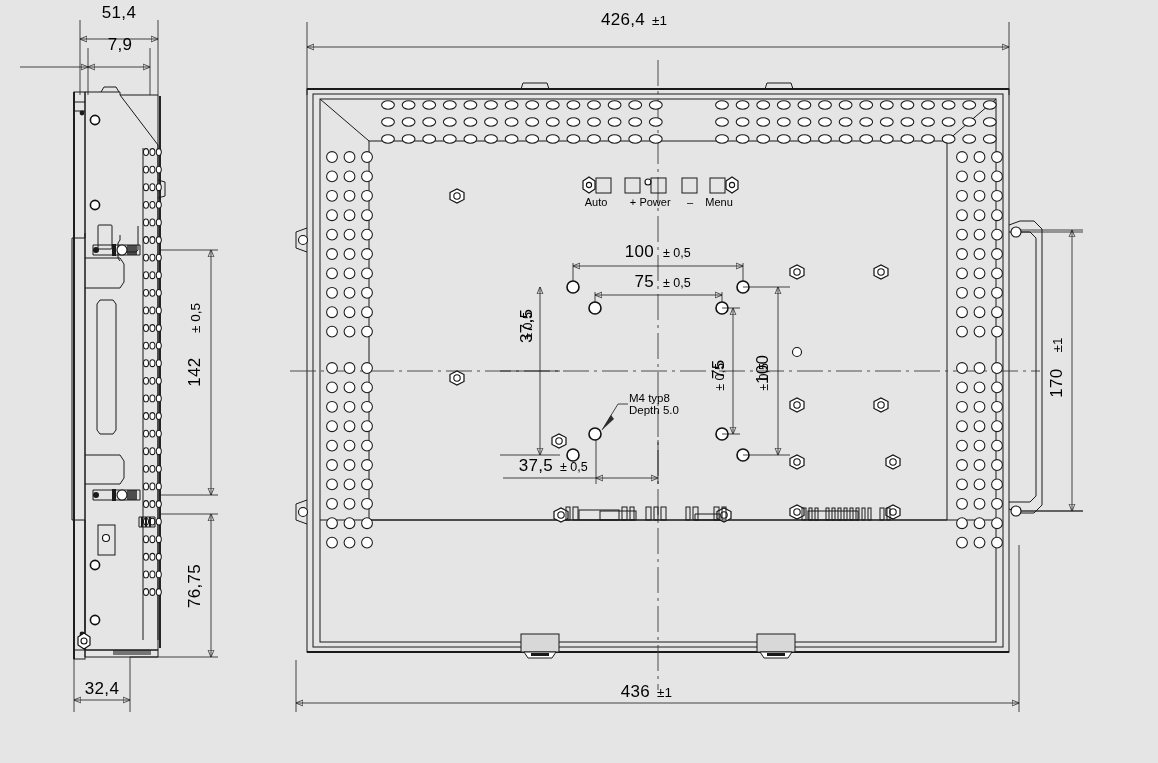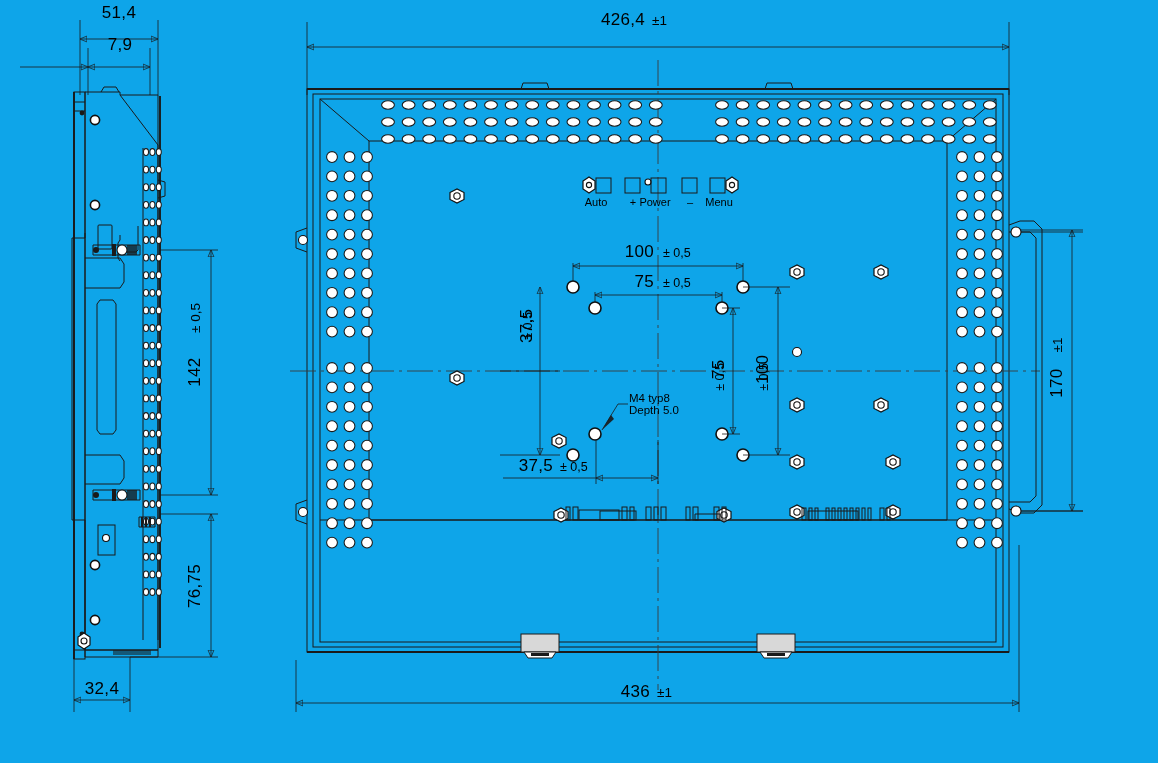--- a/index.html
+++ b/index.html
@@ -7,21 +7,21 @@
     padding: 0;
     background: #ffffff;
   }
   body {
     font-family: "Liberation Sans", sans-serif;
   }
   #sheet {
     position: relative;
     width: 1158px;
     height: 763px;
-    background: #0ea5e9;
+    background: #e5e5e5;
     overflow: hidden;
   }
   #sheet svg {
     position: absolute;
     left: 0;
     top: 0;
   }
   text {
     font-family: "Liberation Sans", sans-serif;
     fill: #000000;

